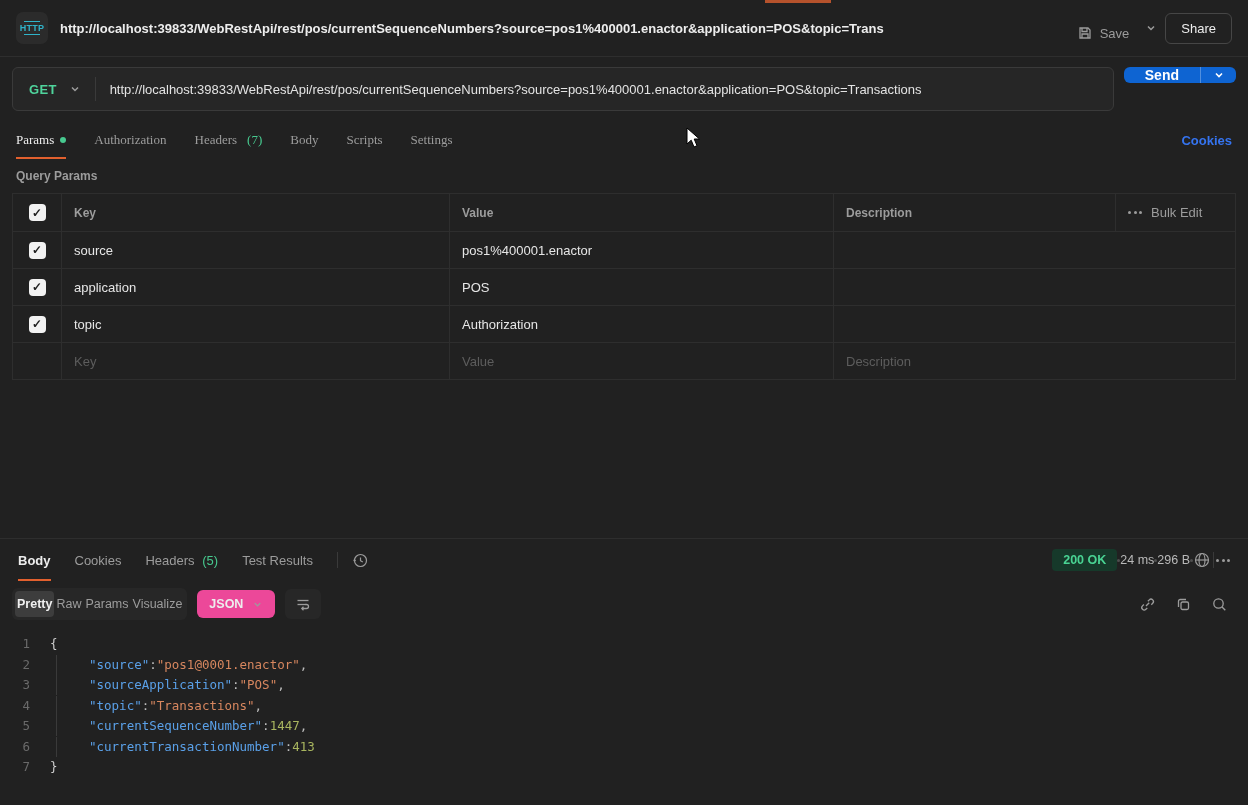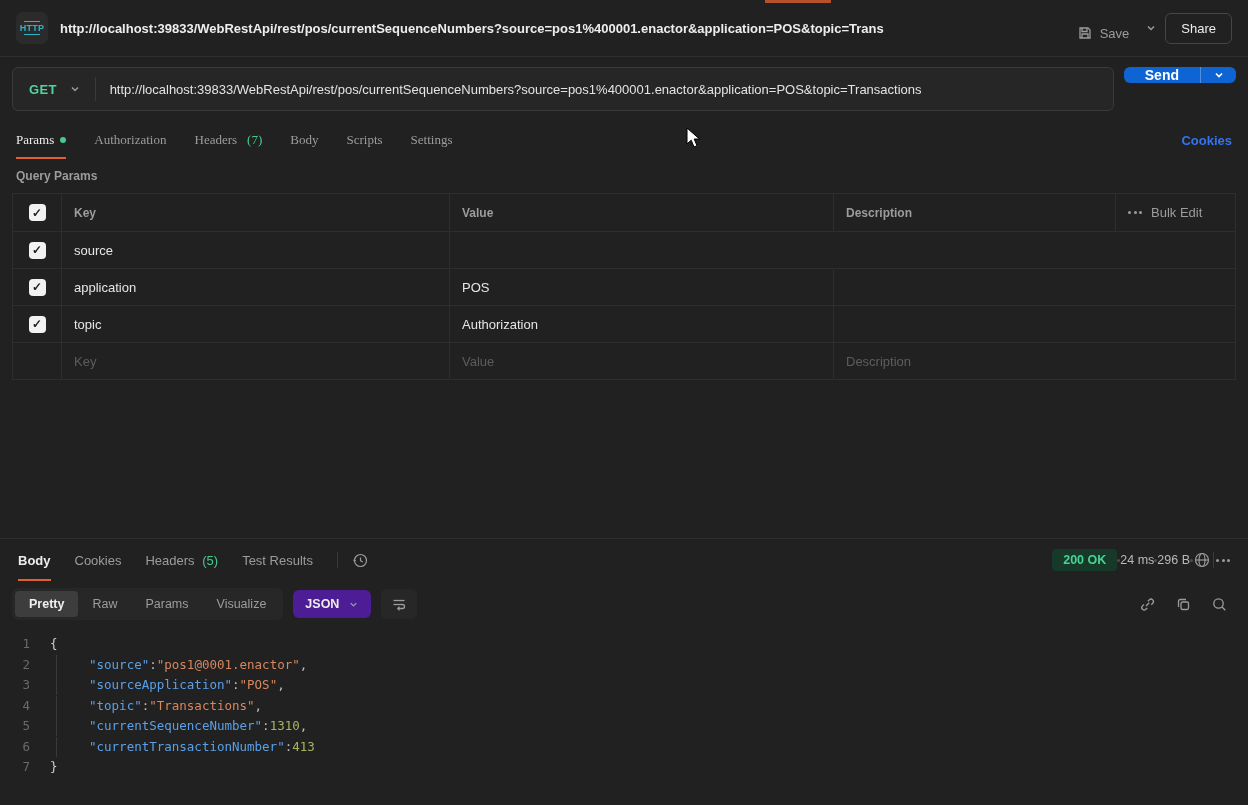--- a/index.html
+++ b/index.html
@@ -80,23 +80,23 @@
   .rsep { width:1px; height:16px; background:#3a3a3a; align-self:center; margin:0 14px 0 0; }
   .history-btn { display:flex; align-items:center; color:#9c9c9c; cursor:pointer; }
   .status-cluster { margin-left:auto; display:flex; align-items:center; font-size:12.5px; }
   .status-pill { background:#16392a; color:#49d393; font-weight:600; padding:4px 11px; border-radius:4px; cursor:pointer; }
   .dot-sep { width:3px; height:3px; border-radius:50%; background:#4f4f4f; }
   .metric { color:#b9b9b9;text-align:center; }
   .icon-btn { display:flex; align-items:center; color:#9c9c9c; cursor:pointer; }
   
   .view-row { display:flex; align-items:center; padding:7px 12px; gap:10px; }
   .segmented { display:flex; background:#272727; border-radius:6px; padding:3px; }
-  .seg { padding:6px 14px; border-radius:4px; color:#9c9c9c; font-size:12.5px; cursor:pointer; }
+  .seg { padding:6px 2px; border-radius:4px; color:#9c9c9c; font-size:12.5px; cursor:pointer; }
   .seg.active { background:#3d3d3d; color:#f0f0f0; font-weight:600; }
-  .format-dd { display:flex; align-items:center; gap:9px; background:#4c1d95; border-radius:6px; padding:7px 12px; font-size:12.5px; font-weight:600; color:#ededed; cursor:pointer; }
+  .format-dd { display:flex; align-items:center; gap:9px; background:#ec4899; border-radius:6px; padding:7px 12px; font-size:12.5px; font-weight:600; color:#ededed; cursor:pointer; }
   .wrap-btn { background:#272727; border-radius:6px; width:36px; height:30px; display:flex; align-items:center; justify-content:center; color:#9c9c9c; cursor:pointer; }
   .view-right { margin-left:auto; display:flex; align-items:center; gap:19px; padding-right:8px; }
   
   .code { padding:7px 0 0 0; font-family:"DejaVu Sans Mono", monospace; font-size:12.5px; line-height:20.5px; }
   .code-line { display:flex; }
   .ln { width:50px; flex:none; text-align:right; padding-right:20px; color:#6a6a6a; }
   .indent { display:inline-block; width:33px; border-left:1px solid #3a3a3a; margin-left:6px; height:20px; vertical-align:top; }
   .tk-brace { color:#d0d0d0; }
   .tk-key { color:#5aa0e8; }
   .tk-p { color:#bdbdbd; }
@@ -194,20 +194,21 @@
       </div>
     </div>
 
     <div class="trow">
       <div class="cell ccheck">
           <span class="checkbox">
             <span>✓</span>
           </span>
         </div>
       <div class="cell">source</div>
+      <div class="cell">pos1%400001.enactor</div>
       <div class="cell"></div>
     </div>
 
     <div class="trow">
       <div class="cell ccheck">
           <span class="checkbox">
             <span>✓</span>
           </span>
         </div>
       <div class="cell">application</div>
@@ -349,21 +350,21 @@
         <span class="tk-key">"topic"</span>
           <span class="tk-p">: </span>
           <span class="tk-str">"Transactions"</span>
           <span class="tk-p">,</span>
       </div>
       <div class="code-line">
         <span class="ln">5</span>
         <span class="indent"></span>
         <span class="tk-key">"currentSequenceNumber"</span>
           <span class="tk-p">: </span>
-          <span class="tk-num">1310</span>
+          <span class="tk-num">1447</span>
           <span class="tk-p">,</span>
       </div>
       <div class="code-line">
         <span class="ln">6</span>
         <span class="indent"></span>
         <span class="tk-key">"currentTransactionNumber"</span>
           <span class="tk-p">: </span>
           <span class="tk-num">413</span>
           <span class="tk-p"></span>
       </div>

